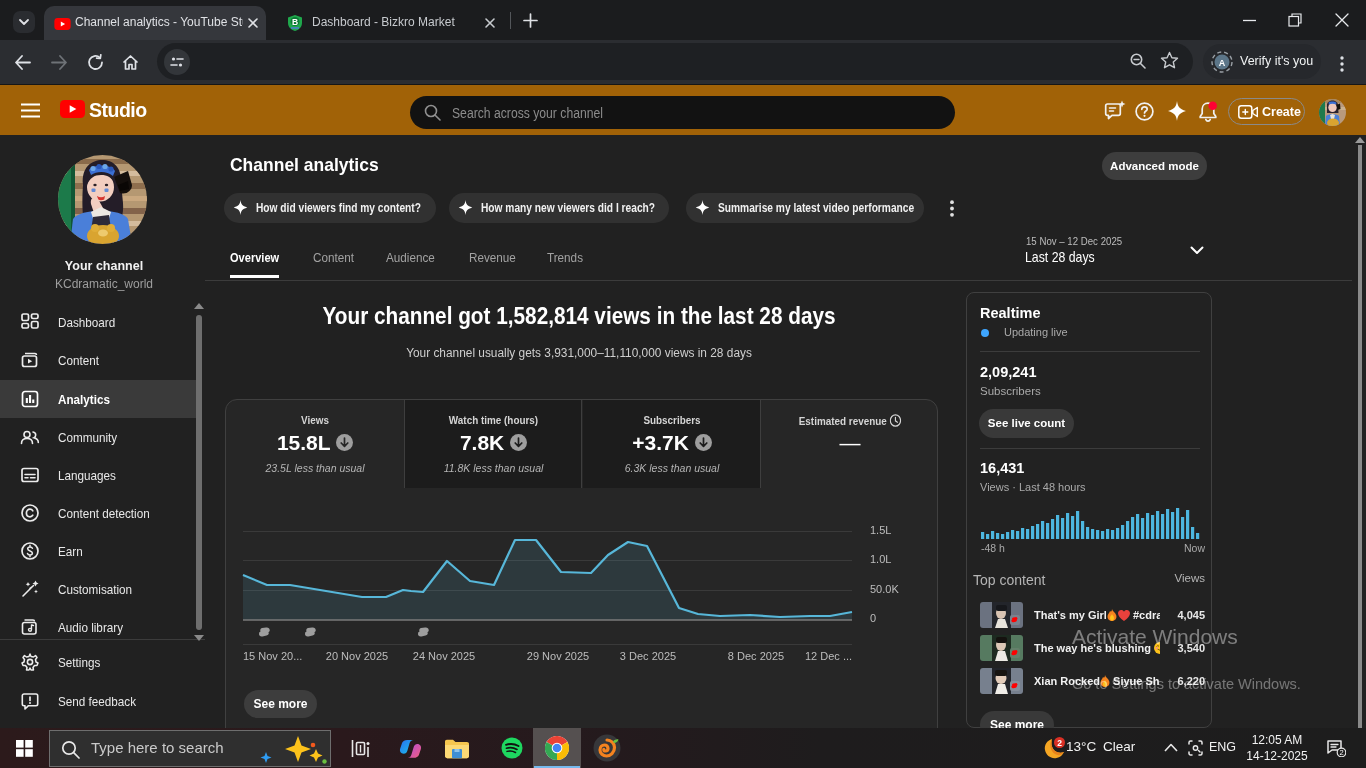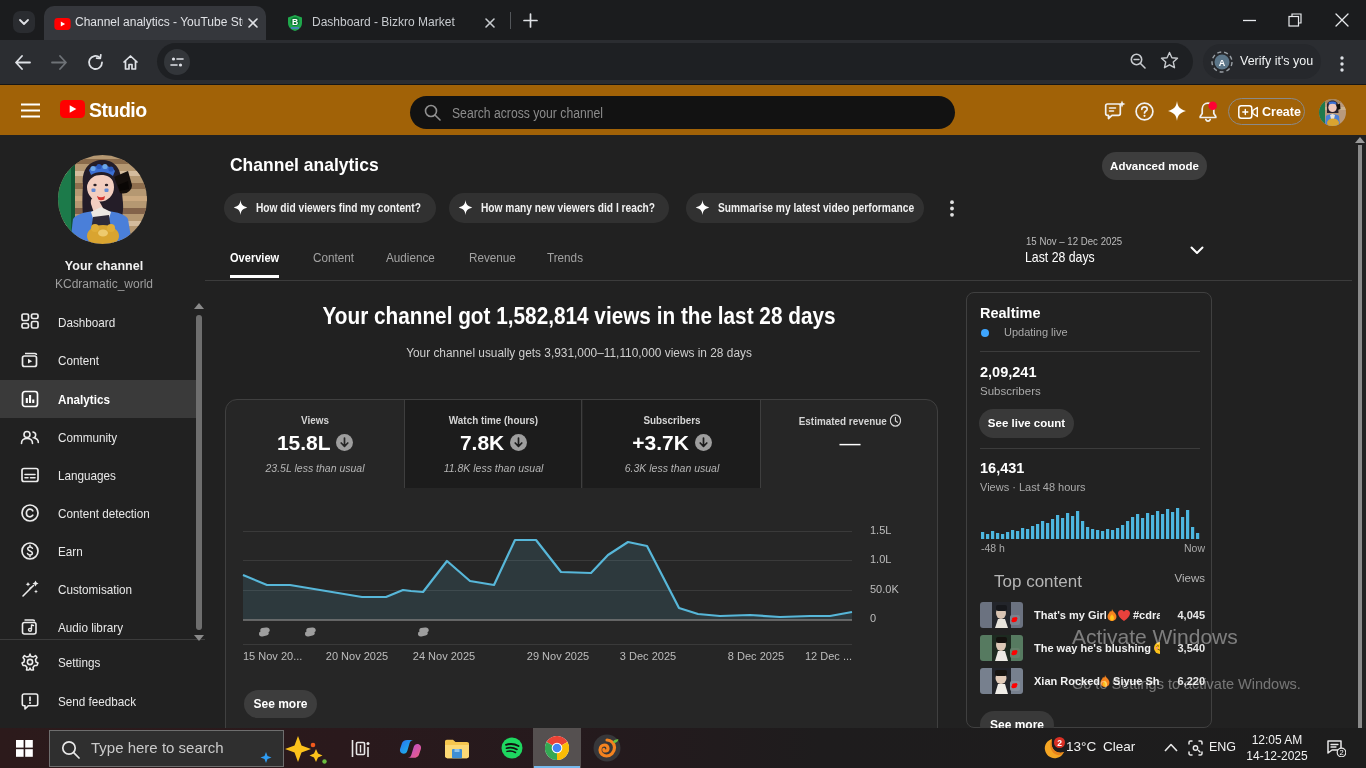--- a/index.html
+++ b/index.html
@@ -32,21 +32,21 @@
 .divline { position:absolute; background:#3c3c3c; height:1px; }
 .metriccol { position:absolute; top:0; height:88px; }
 .darkcol { background:#1c1c1c; }
 .mlabel { position:absolute; top:14px; width:100%; text-align:center; font-size:11px; font-weight:bold; color:#d5d5d5; transform:scaleX(0.9); }
 .mvalue { position:absolute; top:31px; width:100%; text-align:center; font-size:21px; font-weight:bold; color:#fff; }
 .msub { position:absolute; top:62px; width:100%; text-align:center; font-size:10.5px; font-style:italic; color:#b5b5b5; }
 .xlabel { position:absolute; top:516px; font-size:11px; color:#bdbdbd; white-space:nowrap; }
 .pillbtn { position:absolute; border-radius:15px; background:#3d3d3d; color:#fff; font-size:12px; font-weight:bold; text-align:center; }
 
 #taskbar { position:absolute; left:0; top:728px; width:1366px; height:40px; background:linear-gradient(90deg,#2c1a1b 0%,#2a191c 25%,#241a1d 45%,#1e1c1d 60%,#1d1d1d 100%); }
-#tbsearch { position:absolute; left:49px; top:2px; width:235px; height:37px; background:#2f2f2f; border:1px solid #6e6e6e; }
+#tbsearch { position:absolute; left:49px; top:2px; width:282px; height:37px; background:#2f2f2f; border:1px solid #6e6e6e; }
 </style>
 </head>
 <body>
 <div id="tabstrip">
   <div class="abs" style="left:13px;top:11px;width:22px;height:22px;border-radius:7px;background:#2a2c30;">
     <svg width="22" height="22">
         <path d="M7 9 L11 13 L15 9" stroke="#dfe1e5" stroke-width="1.8" fill="none" stroke-linecap="round" stroke-linejoin="round"></path>
       </svg>
   </div>
   <div class="tab" id="tab1">
@@ -495,21 +495,21 @@
         <rect x="185" y="4" width="3.2" height="30" fill="#4db7e0"></rect>
         <rect x="190" y="7" width="3.2" height="27" fill="#4db7e0"></rect>
         <rect x="195" y="3" width="3.2" height="31" fill="#4db7e0"></rect>
         <rect x="200" y="12" width="3.2" height="22" fill="#4db7e0"></rect>
         <rect x="205" y="5" width="3.2" height="29" fill="#4db7e0"></rect>
         <rect x="210" y="22" width="3.2" height="12" fill="#4db7e0"></rect>
         <rect x="215" y="28" width="3.2" height="6" fill="#4db7e0"></rect>
       </svg>
     <div class="abs" style="left:14px;top:249px;font-size:10.5px;color:#aaa;">-48 h</div>
     <div class="abs" style="left:0;top:249px;width:238px;text-align:right;font-size:10.5px;color:#aaa;">Now</div>
-    <div class="abs" style="left:27px;top:279px;font-size:17px;color:#b5b5b5;">Top content</div>
+    <div class="abs" style="left:6px;top:279px;font-size:14px;color:#b5b5b5;">Top content</div>
     <div class="abs" style="left:0;top:279px;width:238px;text-align:right;font-size:11.5px;color:#b5b5b5;">Views</div>
     <div class="abs" style="left:13px;top:309px;">
       <svg width="43" height="26" viewBox="0 0 43 26">
           <rect width="43" height="26" rx="3" fill="#6b7280"></rect>
           <rect x="12" width="19" height="26" fill="#23252b"></rect>
           <ellipse cx="21" cy="11" rx="5" ry="6" fill="#d8c3b2"></ellipse>
           <path d="M15 26 L18 17 H25 L28 26 Z" fill="#e8e4dc"></path>
           <rect x="16" y="3" width="11" height="6" rx="2" fill="#17181c"></rect>
           <rect x="30" y="13" width="10" height="10" rx="2" fill="#7a828e"></rect>
           <path d="M33 15.5 q-1.5 0.7 -0.8 2 q-1.2 0.4 -0.7 1.7 q0.4 1.4 2 1.1 l2.2 -0.6 q1.7 -0.5 1.1 -1.9 q1.1 -0.6 0.5 -1.8 q-0.5 -1.2 -2 -0.8 Z" fill="#f00"></path>

